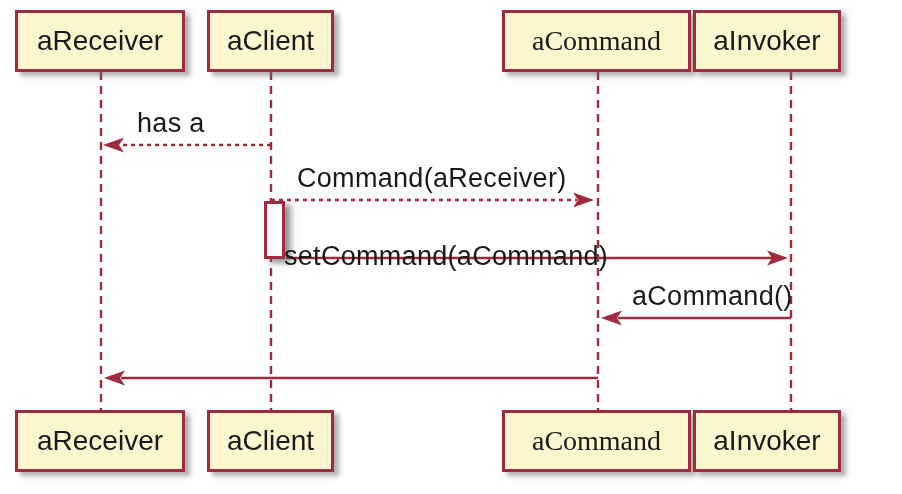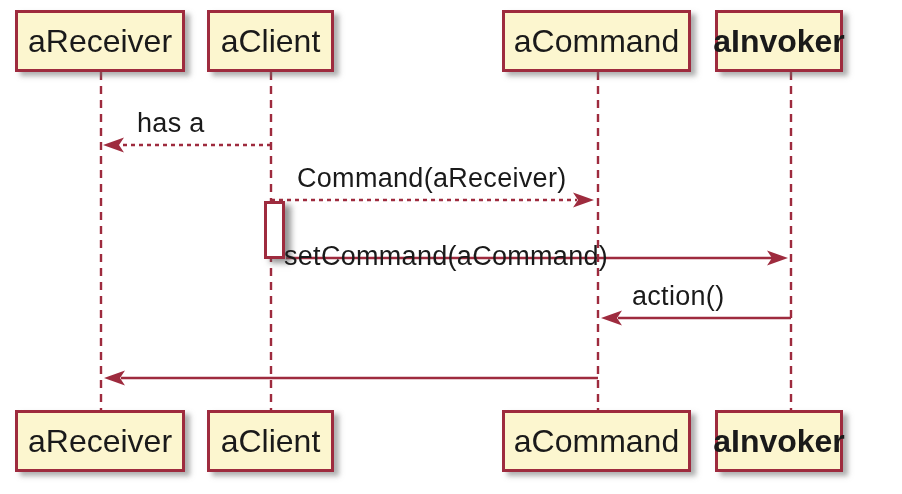--- a/index.html
+++ b/index.html
@@ -40,31 +40,31 @@
   .msg-head { fill: var(--accent); stroke: none; }
   .pbox {
     position: absolute;
     height: 62px;
     background: var(--participant_fill);
     border: 3px solid var(--accent);
     box-shadow: 5px 4px 5px rgba(110,110,110,0.55);
     display: flex;
     align-items: center;
     justify-content: center;
-    font-size: 32px;
+    font-size: 28px;
     line-height: 1;
     color: var(--text);
     white-space: nowrap;
   }
   .row-top .pbox { top: 10px; }
   .row-bottom .pbox { top: 410px; }
   .pbox.p-areceiver { left: 15px;  width: 170px; }
   .pbox.p-aclient   { left: 207px; width: 127px; text-align: center; }
-  .pbox.p-acommand  { left: 502px; width: 189px; }
-  .pbox.p-ainvoker  { left: 715px; width: 128px; font-weight: bold; }
+  .pbox.p-acommand  { left: 502px; width: 189px; font-family: Liberation Serif, serif; }
+  .pbox.p-ainvoker  { left: 693px; width: 148px; }
   .activation {
     position: absolute;
     left: 264px; top: 201px;
     width: 21px; height: 58px;
     background: var(--activation_fill);
     border: 3px solid var(--accent);
     box-shadow: 6px 4px 6px rgba(90,90,90,0.65);
   }
   .msg-label {
     position: absolute;
@@ -122,21 +122,21 @@
     <div class="pbox p-ainvoker">
       <span>aInvoker</span>
     </div>
   </div>
 
   <div class="activation"></div>
 
   <div class="msg-label lbl-hasa">has a</div>
   <div class="msg-label lbl-command">Command(aReceiver)</div>
   <div class="msg-label lbl-setcommand">setCommand(aCommand)</div>
-  <div class="msg-label lbl-execute">action()</div>
+  <div class="msg-label lbl-execute">aCommand()</div>
 
   <div class="row-bottom">
     <div class="pbox p-areceiver">
       <span>aReceiver</span>
     </div>
     <div class="pbox p-aclient">
       <span>aClient</span>
     </div>
     <div class="pbox p-acommand">
       <span>aCommand</span>

